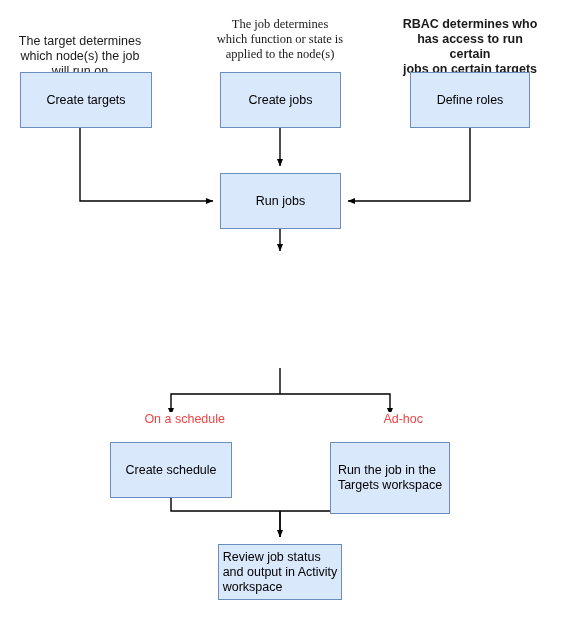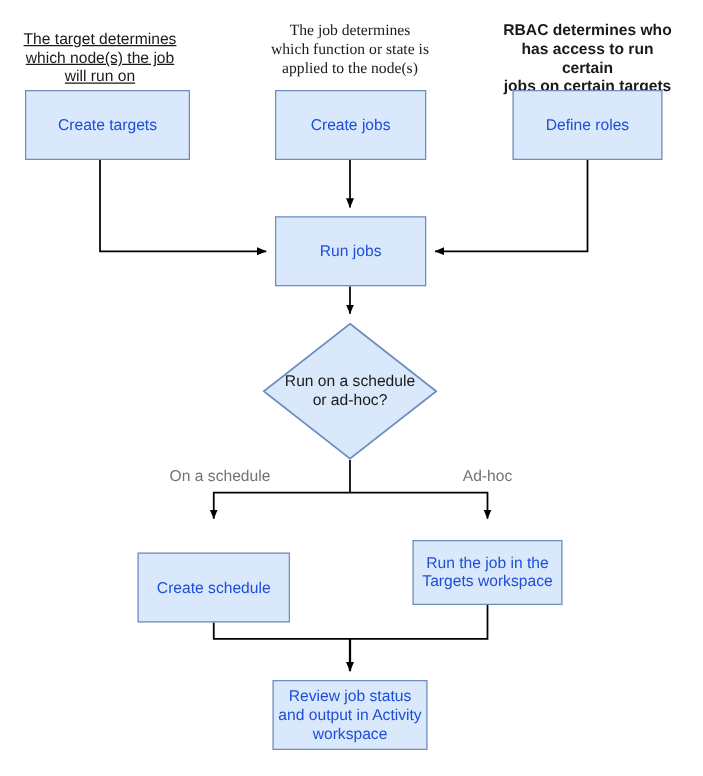--- a/index.html
+++ b/index.html
@@ -27,22 +27,22 @@
     pointer-events: none;
   }
   .node {
     position: absolute;
     box-sizing: border-box;
     background: #dae8fc;
     border: 1px solid #6c8ebf;
     display: flex;
     align-items: center;
     justify-content: center;
-    text-align: center;
-    color: #1d4ed8;
+    text-align: left;
+    color: #000000;
     font-size: 12.5px;
     line-height: 15px;
     white-space: pre-line;
     z-index: 2;
   }
   .decision {
     position: absolute;
     box-sizing: border-box;
     z-index: 2;
   }
@@ -72,27 +72,28 @@
     position: absolute;
     text-align: center;
     color: #1a1a1a;
     font-size: 12.5px;
     line-height: 15px;
     white-space: pre-line;
     z-index: 2;
   }
   .edge-label {
     position: absolute;
-    text-align: center;
-    color: #737373;
+    text-align: right;
+    color: #ef4444;
     font-size: 12.5px;
     line-height: 15px;
     white-space: nowrap;
     background: #ffffff;
     z-index: 3;
+    margin-top: 38px;
   }
 </style>
 </head>
 <body>
 
 <div id="canvas">
 
   <svg id="wires" viewBox="0 0 562 621" width="562" height="621">
     <defs>
       <marker id="arrowhead" markerWidth="9" markerHeight="9" refX="7.4" refY="3.2" orient="auto" markerUnits="userSpaceOnUse">
@@ -110,54 +111,47 @@
 
     <path d="M 280,368 L 280,394" fill="none" stroke="#000000" stroke-width="1.4"></path>
     <path d="M 280,394 L 171,394 L 171,415" fill="none" stroke="#000000" stroke-width="1.4" marker-end="url(#arrowhead)"></path>
     <path d="M 280,394 L 390,394 L 390,415" fill="none" stroke="#000000" stroke-width="1.4" marker-end="url(#arrowhead)"></path>
 
     <path d="M 171,478 L 171,511 L 280,511" fill="none" stroke="#000000" stroke-width="1.4"></path>
     <path d="M 390,478 L 390,511 L 280,511" fill="none" stroke="#000000" stroke-width="1.4"></path>
     <path d="M 280,511 L 280,537" fill="none" stroke="#000000" stroke-width="1.8" marker-end="url(#arrowhead)"></path>
   </svg>
 
-  <div class="caption" style="left:8px; top:24px; width:144px;text-decoration:underline;">The target determines
+  <div class="caption" style="left:8px; top:34px; width:144px;">The target determines
 which node(s) the job
 will run on</div>
 
   <div class="caption" style="left:206px; top:17px; width:148px;font-family:Liberation Serif, serif;">The job determines
 which function or state is
 applied to the node(s)</div>
 
   <div class="caption" style="left:396px; top:17px; width:148px;font-weight:bold;">RBAC determines who
 has access to run certain
 jobs on certain targets</div>
 
   <div class="node" style="left:20px; top:72px; width:132px; height:56px;">Create targets</div>
 
   <div class="node" style="left:220px; top:72px; width:121px; height:56px;">Create jobs</div>
 
   <div class="node" style="left:410px; top:72px; width:120px; height:56px;">Define roles</div>
 
   <div class="node" style="left:220px; top:173px; width:121px; height:56px;">Run jobs</div>
 
-  <div class="decision" style="left:210px; top:258px; width:140px; height:110px;">
-    <svg class="dshape" viewBox="0 0 140 110" preserveAspectRatio="none">
-      <polygon points="70,1 139,55 70,109 1,55" fill="#dae8fc" stroke="#6c8ebf" stroke-width="1.4"></polygon>
-    </svg>
-    <div class="dlabel">Run on a schedule
-or ad-hoc?</div>
-  </div>
 
   <div class="edge-label" style="left:127px; top:374px; width:98px;">On a schedule</div>
 
   <div class="edge-label" style="left:357px; top:374px; width:66px;">Ad-hoc</div>
 
   <div class="node" style="left:110px; top:422px; width:122px; height:56px;margin-top:20px;">Create schedule</div>
 
-  <div class="node" style="left:330px; top:432px; width:120px; height:52px;">Run the job in the
+  <div class="node" style="left:330px; top:442px; width:120px; height:72px;">Run the job in the
 Targets workspace</div>
 
   <div class="node" style="left:218px; top:544px; width:124px; height:56px;">Review job status
 and output in Activity
 workspace</div>
 
 </div>
 
 </body></html>

